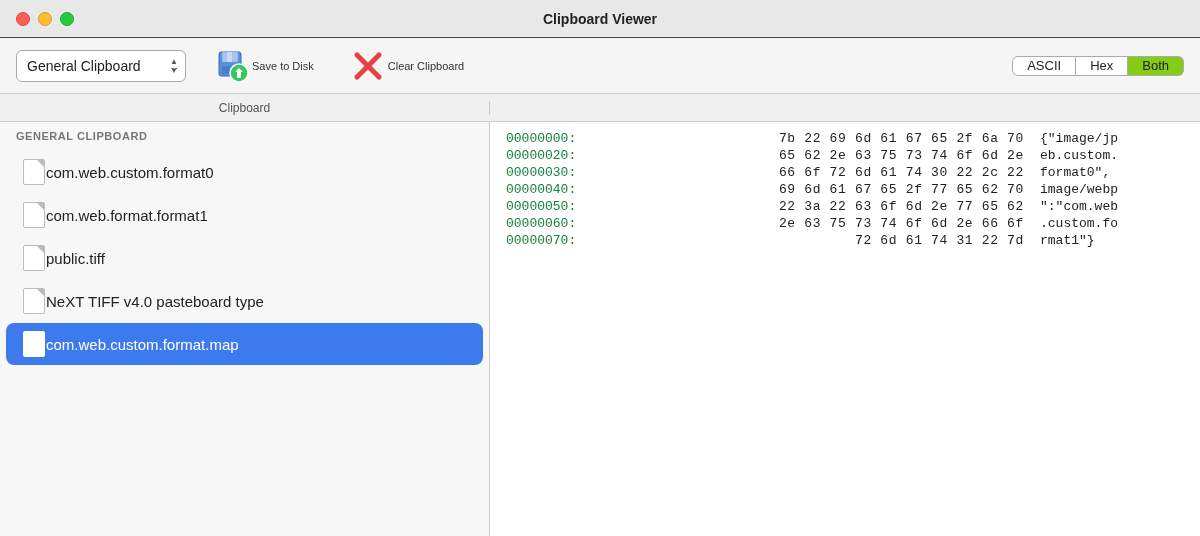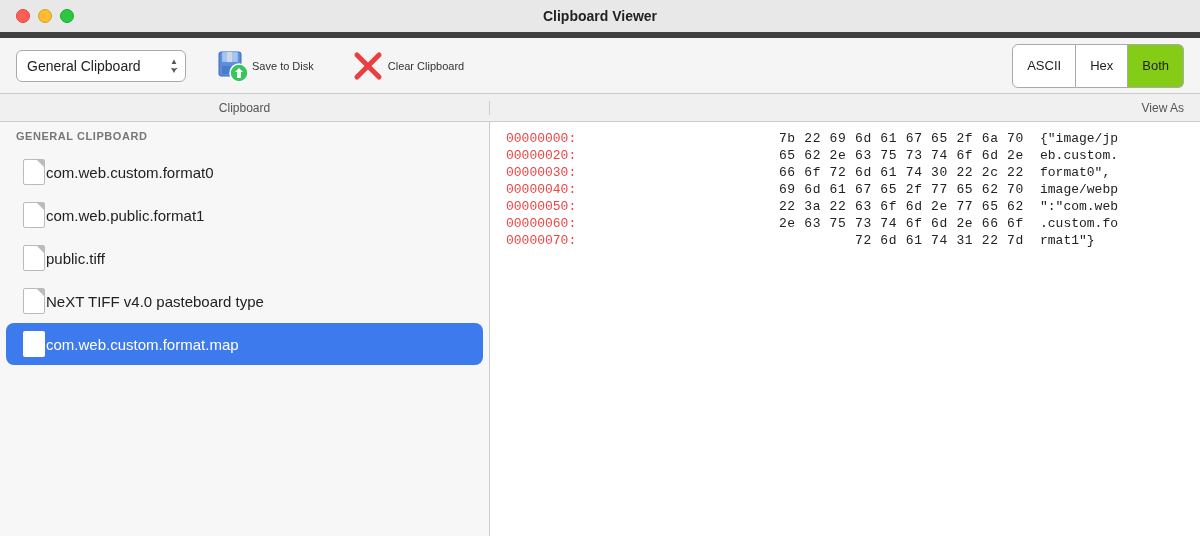--- a/index.html
+++ b/index.html
@@ -9,21 +9,21 @@
       width: 1200px;
       height: 536px;
       overflow: hidden;
       display: flex;
       flex-direction: column;
     }
 
     
     .title-bar {
       background: #e8e8e8;
-      border-bottom: 6px solid #404040;
+      border-bottom: 1px solid #404040;
       display: flex;
       align-items: center;
       justify-content: center;
       height: 38px;
       position: relative;
       padding: 0 16px;
     }
     .traffic-lights {
       position: absolute;
       left: 16px;
@@ -136,21 +136,21 @@
       font-size: 11px;
       color: #333;
     }
     .view-btn {
       border: 1px solid #aaa;
       background: white;
       padding: 4px 14px;
       font-size: 13px;
       color: #222;
       cursor: pointer;
-      height: 44px;
+      height: 20px;
       display: flex;
       align-items: center;
     }
     .view-btn:first-child { border-radius: 6px 0 0 6px; }
     .view-btn:last-child { border-radius: 0 6px 6px 0; border-left: none; }
     .view-btn:not(:first-child):not(:last-child) { border-left: none; }
     .view-btn.active { background: #84cc16; }
 
     
     .column-headers {
@@ -272,21 +272,21 @@
       font-family: "Courier New", Courier, monospace;
       font-size: 13px;
     }
     .hex-row {
       display: flex;
       align-items: baseline;
       padding: 1px 16px;
       white-space: nowrap;
     }
     .hex-offset {
-      color: #ef4444;
+      color: #15803d;
       width: 100px;
       flex-shrink: 0;
     }
     .hex-bytes {
       color: #222;
       flex: 1;
       letter-spacing: 0.05em;
       text-align: right;
     }
     .hex-ascii {
@@ -358,40 +358,39 @@
 
   <div class="toolbar-right">
     <button class="view-btn">ASCII</button>
     <button class="view-btn">Hex</button>
     <button class="view-btn active">Both</button>
   </div>
 </div>
 
 <div class="column-headers">
   <div class="col-header-clipboard">Clipboard</div>
-  <div class="col-header-viewas">View As</div>
 </div>
 
 <div class="main-content">
 
   <div class="left-panel">
     <div class="section-header">GENERAL CLIPBOARD</div>
     <div class="format-list">
 
       <div class="format-item">
         <div class="file-icon">
           <div class="doc-icon"></div>
         </div>
         <span>com.web.custom.format0</span>
       </div>
       <div class="format-item">
         <div class="file-icon">
           <div class="doc-icon"></div>
         </div>
-        <span>com.web.public.format1</span>
+        <span>com.web.format.format1</span>
       </div>
       <div class="format-item">
         <div class="file-icon">
           <div class="doc-icon"></div>
         </div>
         <span>public.tiff</span>
       </div>
       <div class="format-item">
         <div class="file-icon">
           <div class="doc-icon"></div>

